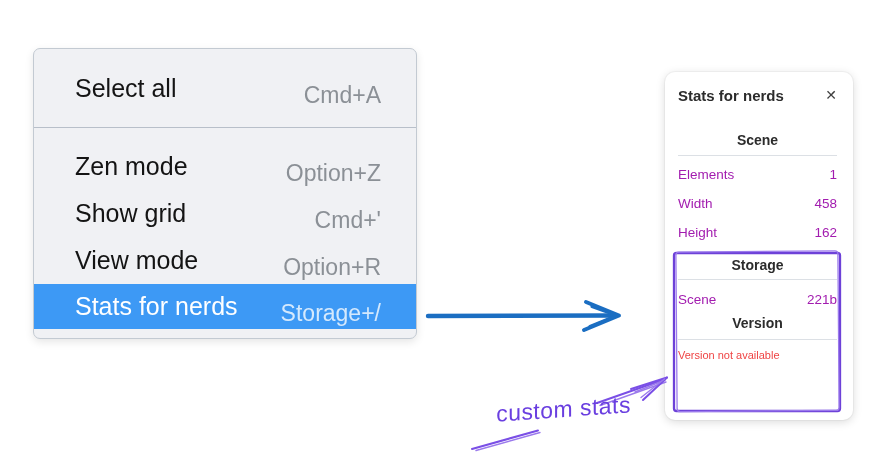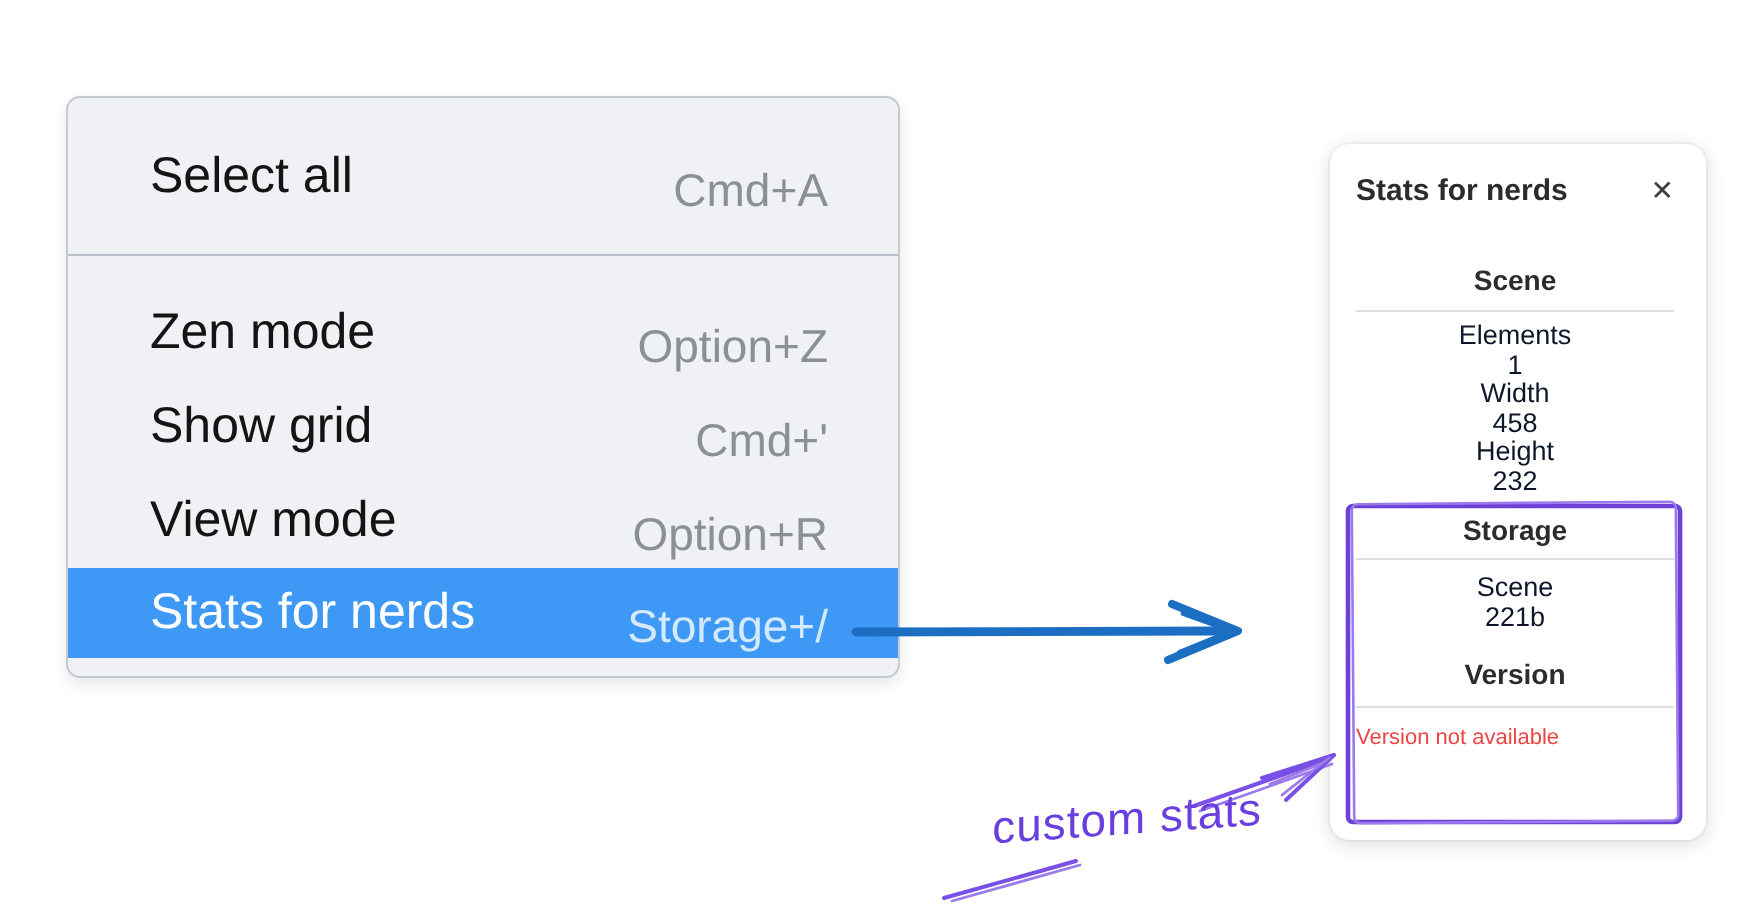--- a/index.html
+++ b/index.html
@@ -1,20 +1,20 @@
 <!DOCTYPE html>
 <html><head>
 <meta charset="utf-8">
 <style>
   html,body{margin:0;padding:0;background:#fff;}
   .stage{position:relative;width:873px;height:461px;background:#ffffff;overflow:hidden;
          font-family:"Liberation Sans",sans-serif;}
 
   
-  .menu{position:absolute;left:33px;top:48px;width:417px;box-sizing:border-box;
+  .menu{position:absolute;left:33px;top:48px;width:384px;box-sizing:border-box;
         background:#f0f1f4;border:1px solid #c3cad2;border-radius:7px;
         box-shadow:0 3px 8px rgba(0,0,0,0.10);z-index:1;}
   .menu-item{display:flex;justify-content:space-between;align-items:center;
              height:47px;padding:0 35px 0 41px;font-size:25px;color:#141414;cursor:default;}
   .menu-item .label{white-space:nowrap;}
   .menu-item .shortcut{color:#8b9096;font-size:23px;white-space:nowrap;margin-top:14px;}
   .menu-group-1 .menu-item{height:78px;}
   .menu-divider{height:1px;background:#b8bfc9;}
   .menu-group-2{padding:15px 0 9px;}
   .menu-item.highlighted{background:#3d99f5;color:#ffffff;height:45px;}
@@ -25,25 +25,25 @@
          background:#ffffff;border-radius:10px;padding:12px 16px 0 13px;
          box-shadow:0 2px 10px rgba(0,0,0,0.15),0 0 0 1px rgba(0,0,0,0.03);
          color:#3b3b3b;z-index:2;}
   .panel-title-row{display:flex;justify-content:space-between;align-items:center;height:22px;}
   .panel-title{font-weight:bold;font-size:15px;color:#2c2c2c;}
   .close-btn{border:none;background:none;padding:0;font-size:14px;color:#3f3f3f;
              line-height:1;cursor:pointer;font-family:inherit;}
   .section-heading{text-align:center;font-weight:bold;font-size:14px;color:#2c2c2c;line-height:16px;}
   .hx{height:1px;background:#dce0e5;border:0;margin:0;}
   .stat-row{display:flex;justify-content:space-between;align-items:center;
-            font-size:13.5px;height:29px;color:#0f172a;flex-direction:column;}
+            font-size:13.5px;height:29px;color:#a21caf;}
   .stat-row.compact{height:27px;}
   .mt-scene-h{margin-top:26px;}  .mt-scene-hr{margin-top:7px;}  .mt-scene-rows{margin-top:4px;}
   .mt-storage-h{margin-top:10px;} .mt-storage-hr{margin-top:6px;} .mt-storage-rows{margin-top:6px;}
-  .mt-version-h{margin-top:16px;} .mt-version-hr{margin-top:8px;}
+  .mt-version-h{margin-top:2px;} .mt-version-hr{margin-top:8px;}
   .version-note{margin-top:9px;font-size:11px;color:#ef4444;white-space:nowrap;}
 
   
   .overlay{position:absolute;left:0;top:0;width:873px;height:461px;z-index:5;pointer-events:none;}
   .custom-label{position:absolute;left:496px;top:396px;z-index:6;
                 font-size:23px;color:#6a3fe0;letter-spacing:0.5px;white-space:nowrap;
                 transform:rotate(-4deg) skewX(-4deg);}
 </style>
 </head>
 <body>
@@ -92,21 +92,21 @@
       <div class="stat-row">
         <span>Elements</span>
         <span>1</span>
       </div>
       <div class="stat-row">
         <span>Width</span>
         <span>458</span>
       </div>
       <div class="stat-row">
         <span>Height</span>
-        <span>232</span>
+        <span>162</span>
       </div>
     </div>
 
     <div class="section-heading mt-storage-h">Storage</div>
     <div class="hx mt-storage-hr"></div>
     <div class="mt-storage-rows">
       <div class="stat-row compact">
         <span>Scene</span>
         <span>221b</span>
       </div>

